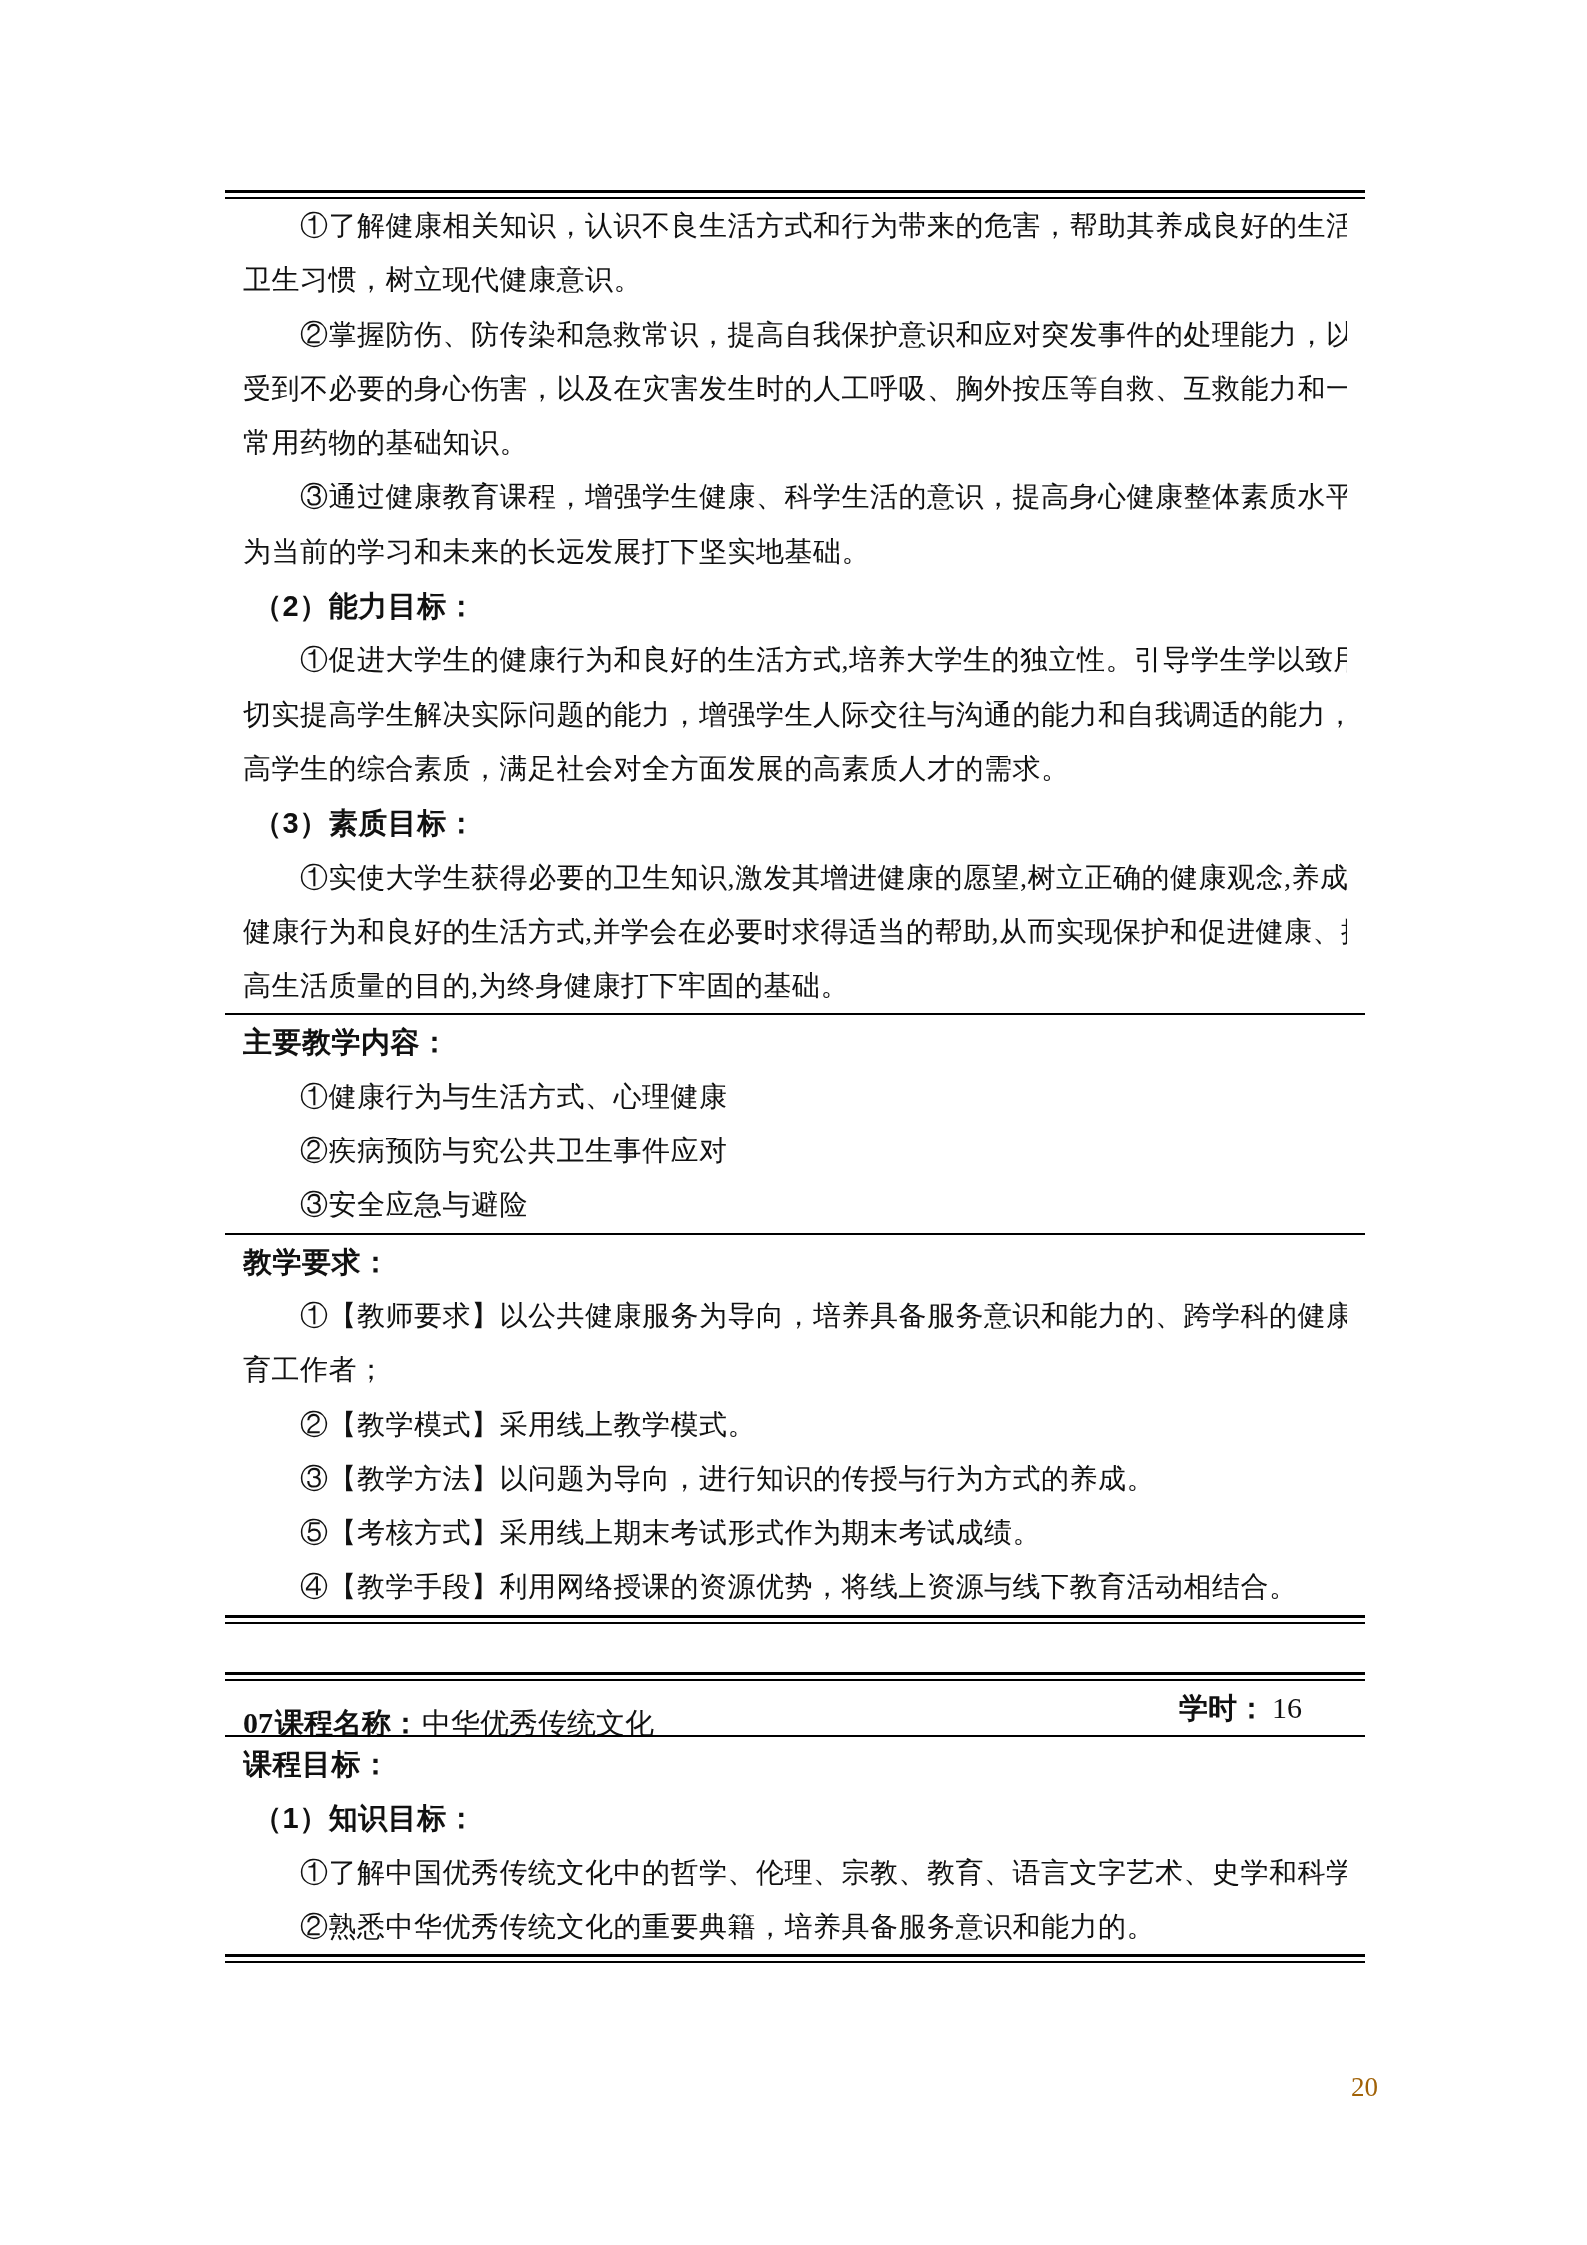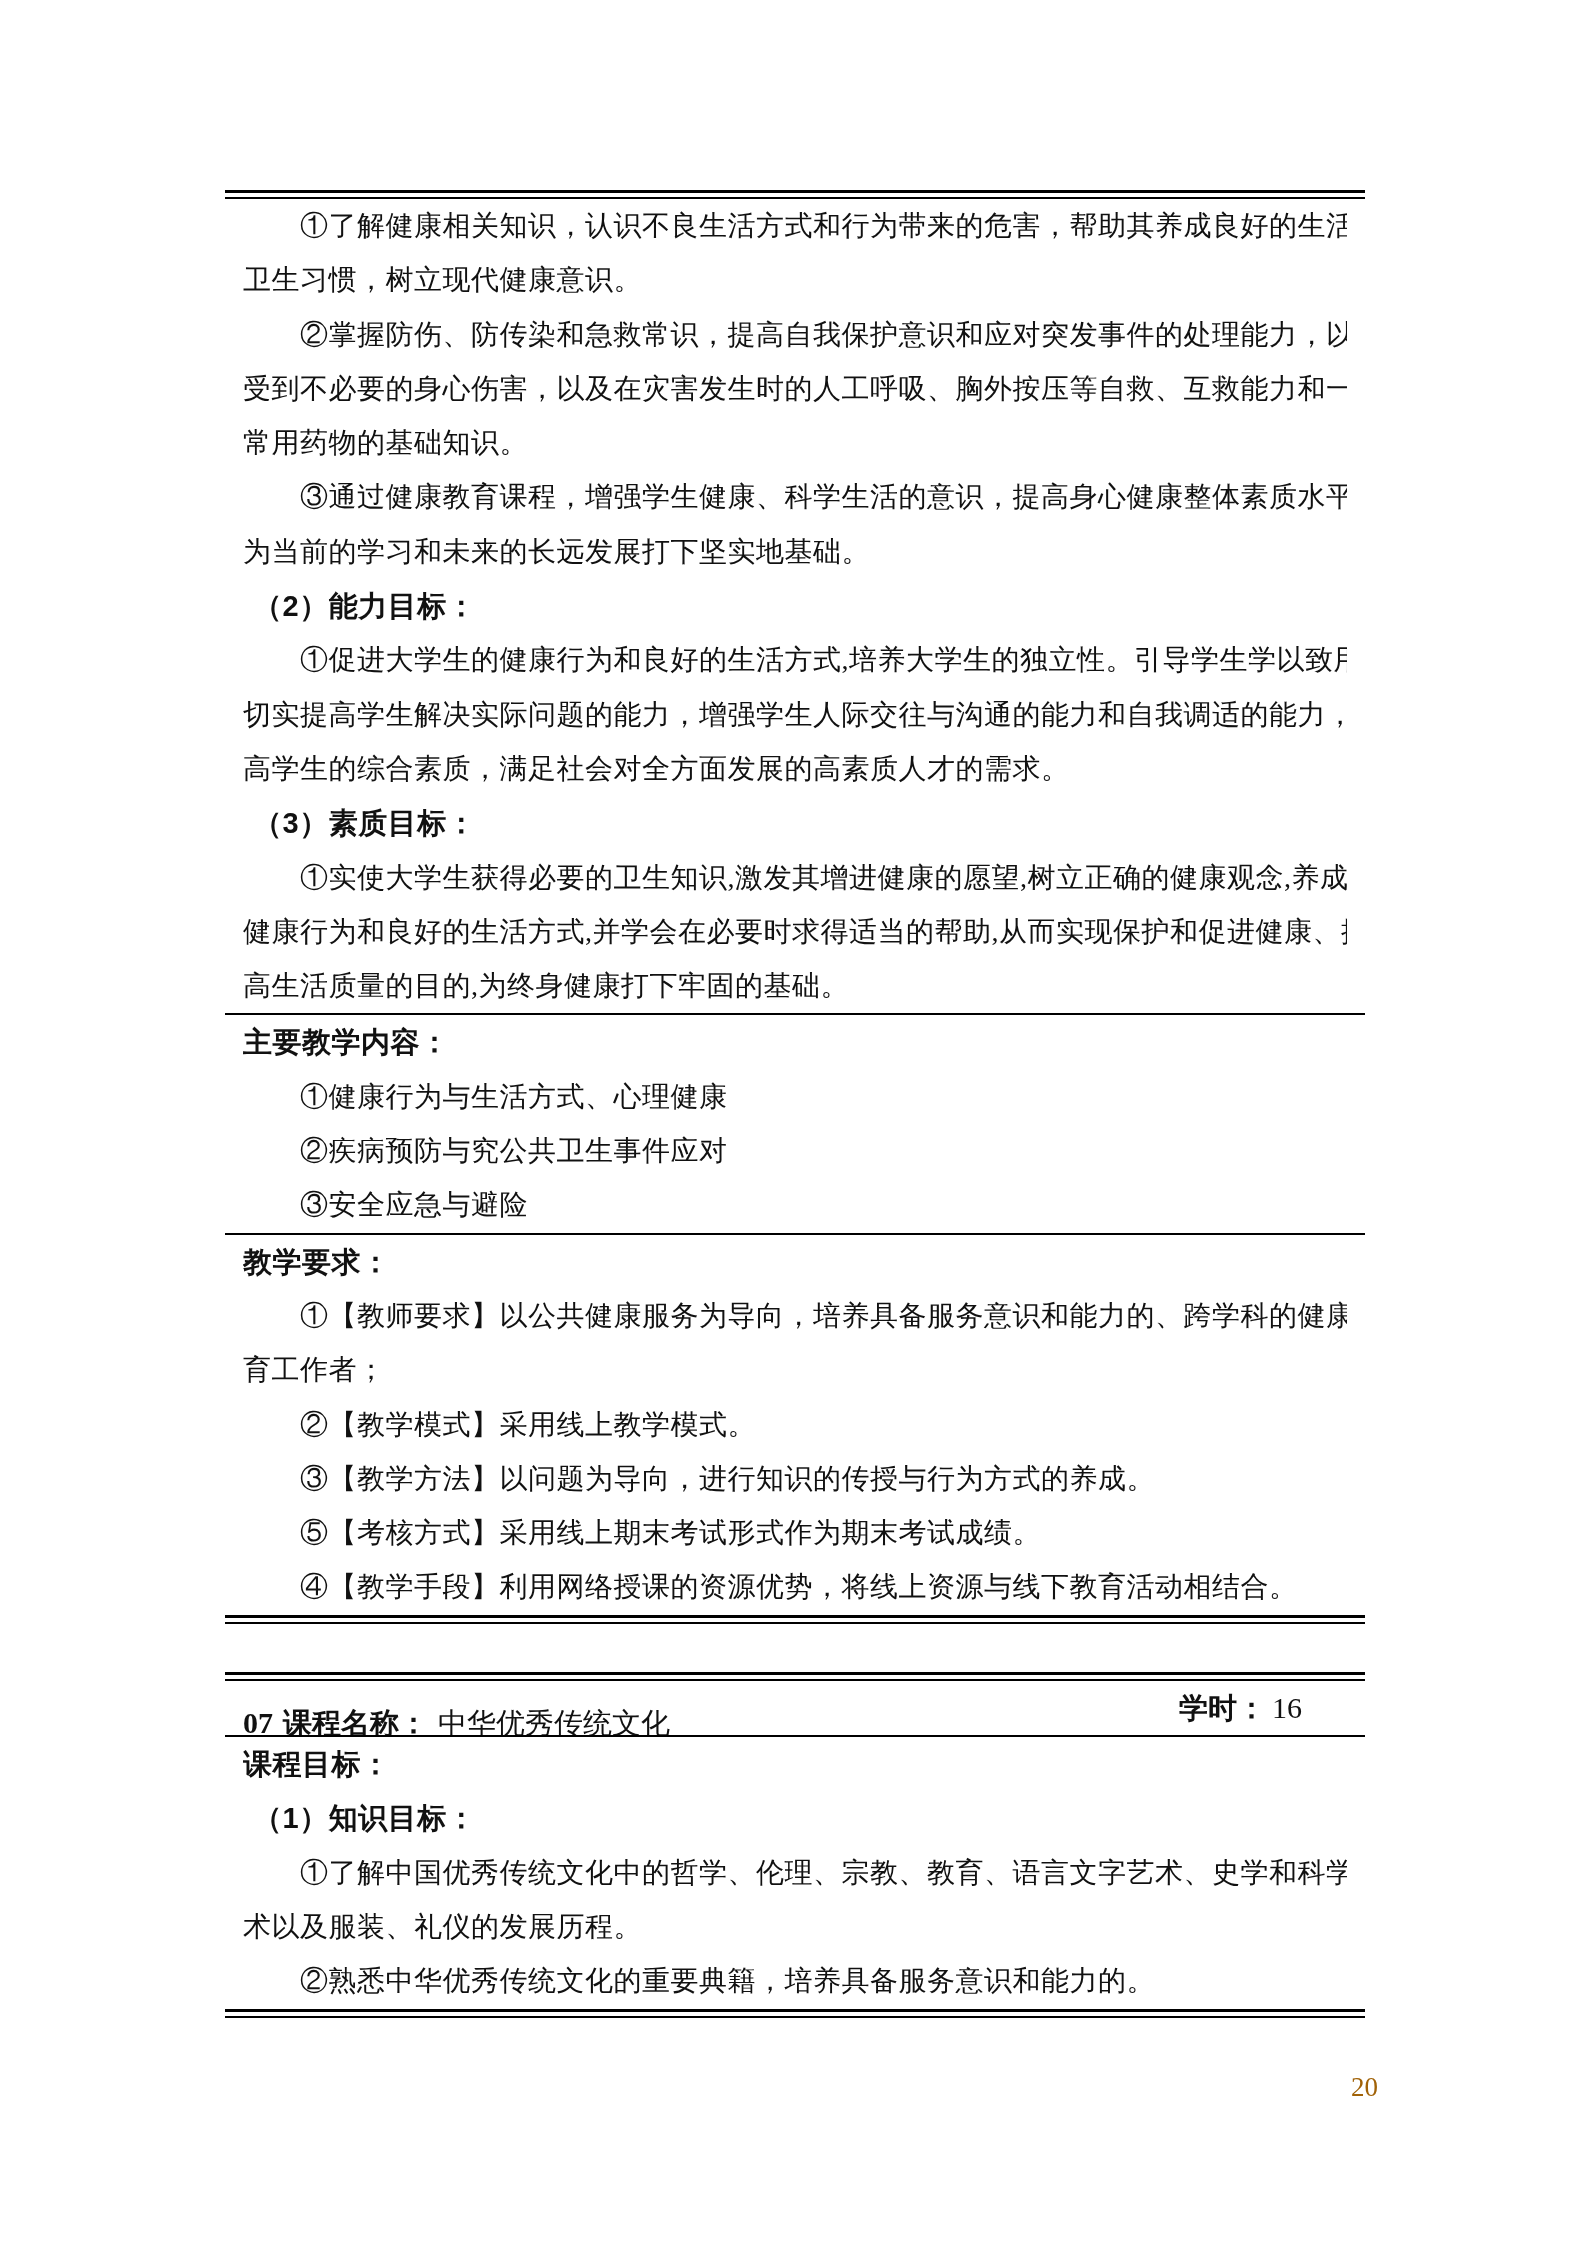--- a/index.html
+++ b/index.html
@@ -55,21 +55,21 @@
     height:54.3px;
     line-height:54.3px;
     display:flex;
     justify-content:space-between;
     align-items:center;
     padding:0 18px;
     font-size:29px;
     white-space:nowrap;
     overflow:hidden;
   }
-  .course-header .left{display:flex;align-items:baseline;gap:10px;margin-top:31px;}
+  .course-header .left{display:flex;align-items:baseline;gap:2px;margin-top:31px;}
   .num{
     font-family:"Liberation Serif","DejaVu Serif",serif;
     font-weight:bold;
     font-size:30px;
   }
   .lbl{
     font-weight:bold;
     font-family:"Liberation Sans","DejaVu Sans",sans-serif;
   }
   .val{
@@ -148,21 +148,20 @@
         <span class="val num" style="font-weight:normal">16</span>
       </span>
     </div>
 
     <div class="rule-s"></div>
 
     <div class="txt">
       <div class="ln hd">课程目标：</div>
       <div class="ln sub">（1）知识目标：</div>
       <div class="ln first">①了解中国优秀传统文化中的哲学、伦理、宗教、教育、语言文字艺术、史学和科学技</div>
-      <div class="ln cont">术以及服装、礼仪的发展历程。</div>
       <div class="ln first">②熟悉中华优秀传统文化的重要典籍，培养具备服务意识和能力的。</div>
     </div>
 
     <div class="rule-d"></div>
 
   </div>
 
   <div class="page-number">20</div>
 </div>
 

